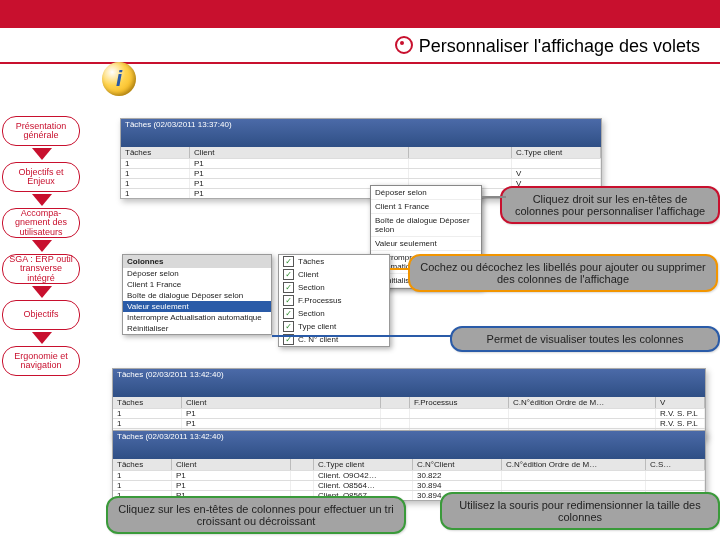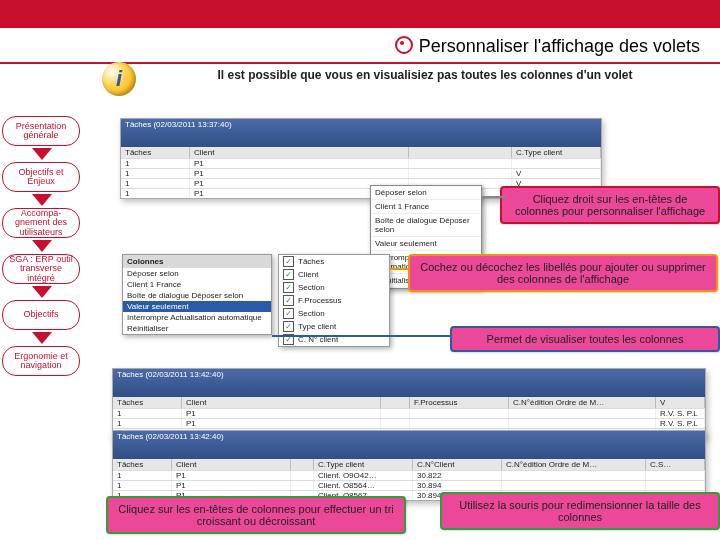--- a/index.html
+++ b/index.html
@@ -31,41 +31,40 @@
   
   .panel{position:absolute;left:122px;top:254px;width:148px;background:#fff;border:1px solid #999;box-shadow:2px 2px 5px rgba(0,0,0,.3);font-size:8px}
   .panel .hdr{background:#d9d9d9;padding:2px 4px;font-weight:bold}
   .panel .row{padding:1px 4px}
   .panel .hl{background:#2a5ba8;color:#fff}
   
   .checks{position:absolute;left:278px;top:254px;width:110px;background:#fff;border:1px solid #999;box-shadow:2px 2px 5px rgba(0,0,0,.3);font-size:8px}
   .checks div{display:flex;align-items:center;gap:4px;padding:1px 4px}
   .cb{width:9px;height:9px;border:1px solid #555;display:inline-flex;align-items:center;justify-content:center;font-size:8px;color:#2a8a2a}
   
-  .callout{position:absolute;border:2px solid;border-radius:4px;padding:5px 8px;font-size:11px;text-align:center;background:#ec4899;box-shadow:1px 1px 2px rgba(0,0,0,.15)}
+  .callout{position:absolute;border:2px solid;border-radius:12px;padding:5px 8px;font-size:11px;text-align:center;background:#a3a3a3;box-shadow:1px 1px 2px rgba(0,0,0,.15)}
   .red{border-color:#c8102e}
   .orange{border-color:#f29500}
   .blue{border-color:#2a5ba8}
   .green{border-color:#3a9a3a}
   
   .conn{position:absolute;background:#888;height:2px}
 </style>
 </head>
 <body>
 
 <div class="slide">
   <div class="red-band"></div>
   <div class="subhead">
     <span class="dot"></span><span>Personnaliser l'affichage des volets</span>
   </div>
   <div class="thin-red"></div>
 
   <div class="info-box">
     <div class="info-icon">i</div>
-    <div>Il est possible que vous en visualisiez pas toutes les colonnes d'un volet</div>
   </div>
 
   <div class="sidebar">
     <div class="nav">
         <span>Présentation générale</span>
       </div>
     <div class="arrow-down"></div>
     <div class="nav">
         <span>Objectifs et Enjeux</span>
       </div>

